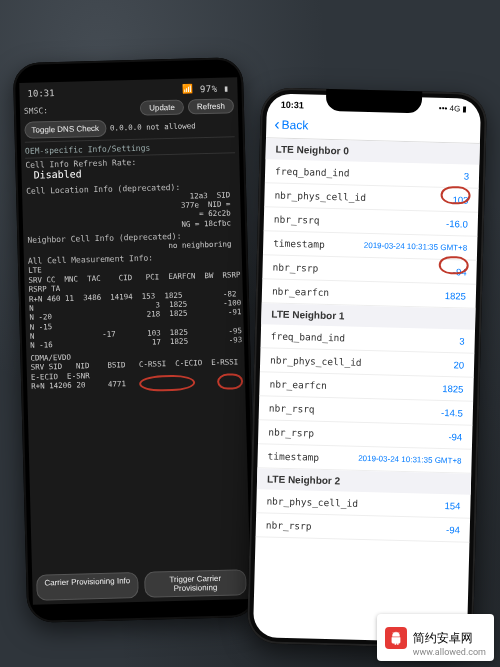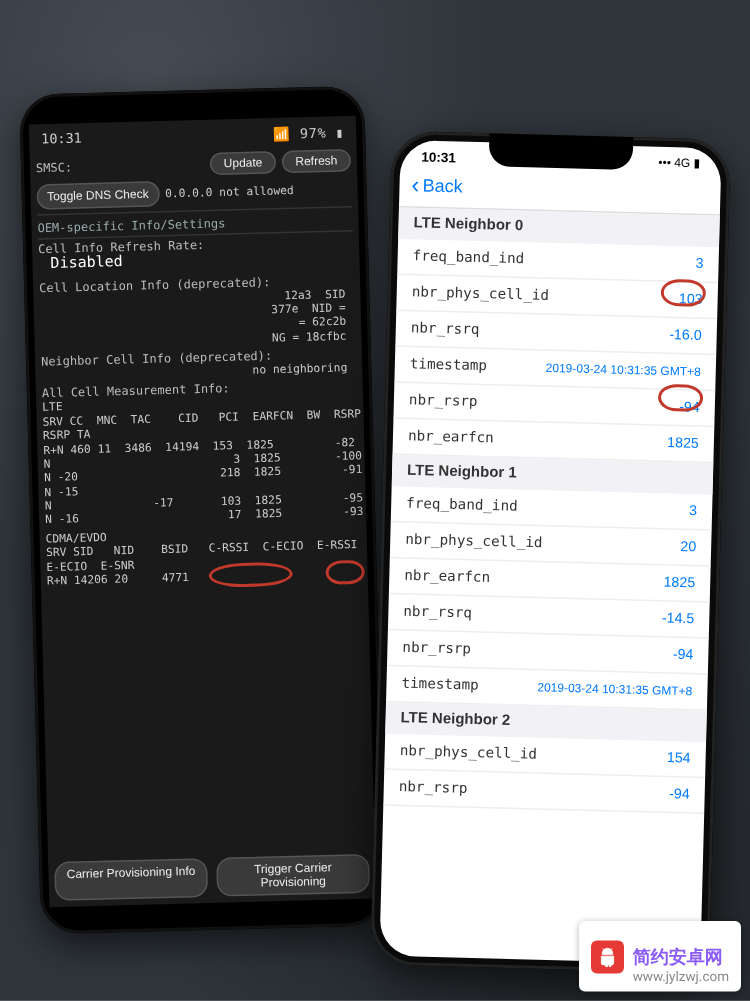--- a/index.html
+++ b/index.html
@@ -101,21 +101,21 @@
     background:#fff; border-radius:4px;
     padding:4px 8px; display:flex; align-items:center; gap:6px;
     box-shadow: 0 1px 4px rgba(0,0,0,0.3);
     font-size:12px;
   }
   .wm .logo {
     width:22px; height:22px; background:#e53935; border-radius:4px;
     display:flex; align-items:center; justify-content:center; color:#fff;
   }
   .wm .logo svg { width:14px; height:14px; }
-  .wm .t1 { font-weight:700; color:#8b5cf6;margin-top:12px; }
+  .wm .t1 { font-weight:400; color:#000000;margin-top:12px; }
   .wm .t2 { color:#888; font-size:9px; }
 </style>
 </head>
 <body>
 
 <div class="table-surface">
 
   <div class="phone-android">
     <div class="screen">
 
@@ -263,17 +263,17 @@
   </div>
 
   <div class="wm">
     <span class="logo">
       <svg viewBox="0 0 24 24" fill="#fff">
           <path d="M6 8a6 6 0 0112 0v1H6V8zm-1 3h14v8a2 2 0 01-2 2h-1v2h-2v-2h-2v2h-2v-2H7a2 2 0 01-2-2v-8zM8 4l-1.5-2M16 4l1.5-2" stroke="#fff" stroke-width="1" fill="#fff"></path>
         </svg>
     </span>
     <span>
       <div class="t1">简约安卓网</div>
-      <div class="t2">www.jylzwj.com</div>
+      <div class="t2">www.allowed.com</div>
     </span>
   </div>
 
 </div>
 
 </body></html>

